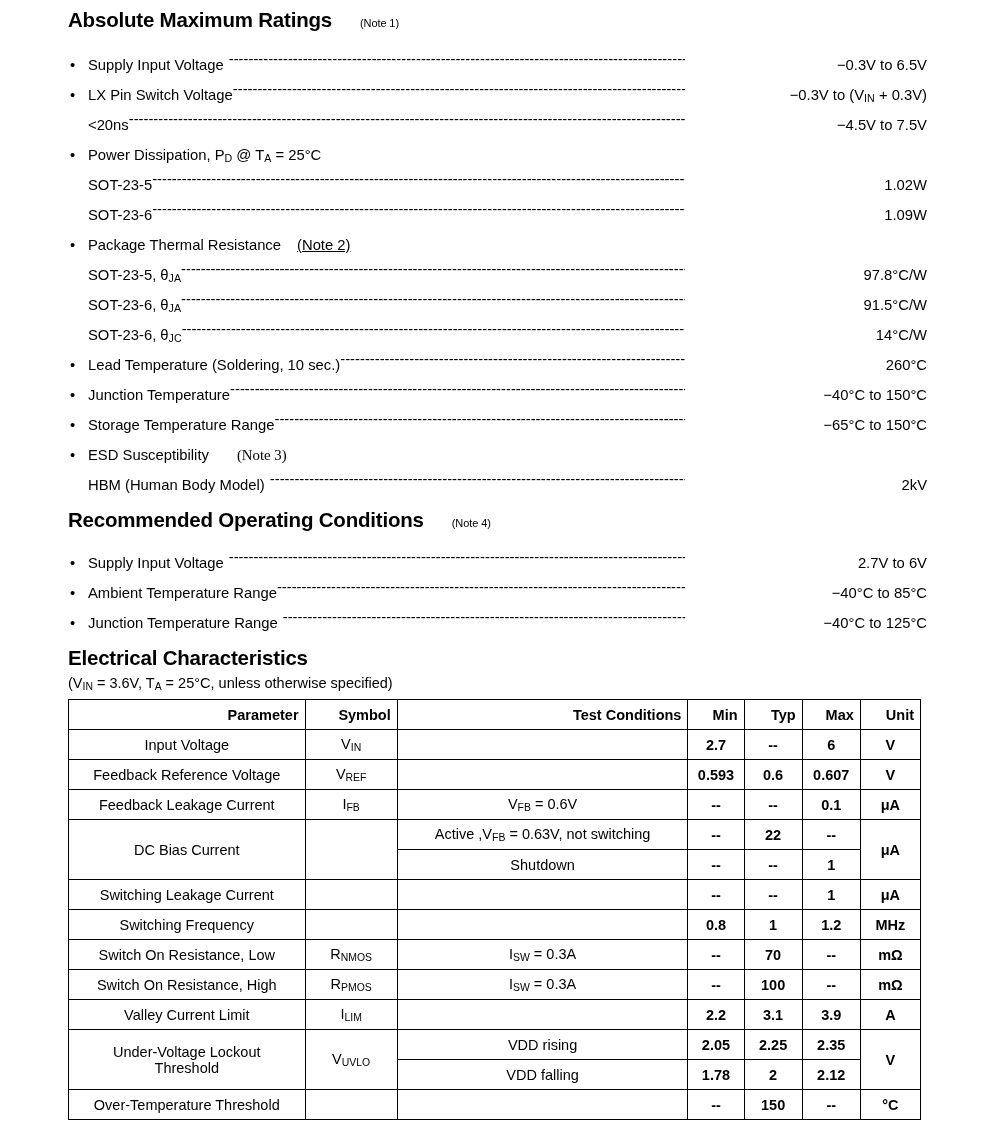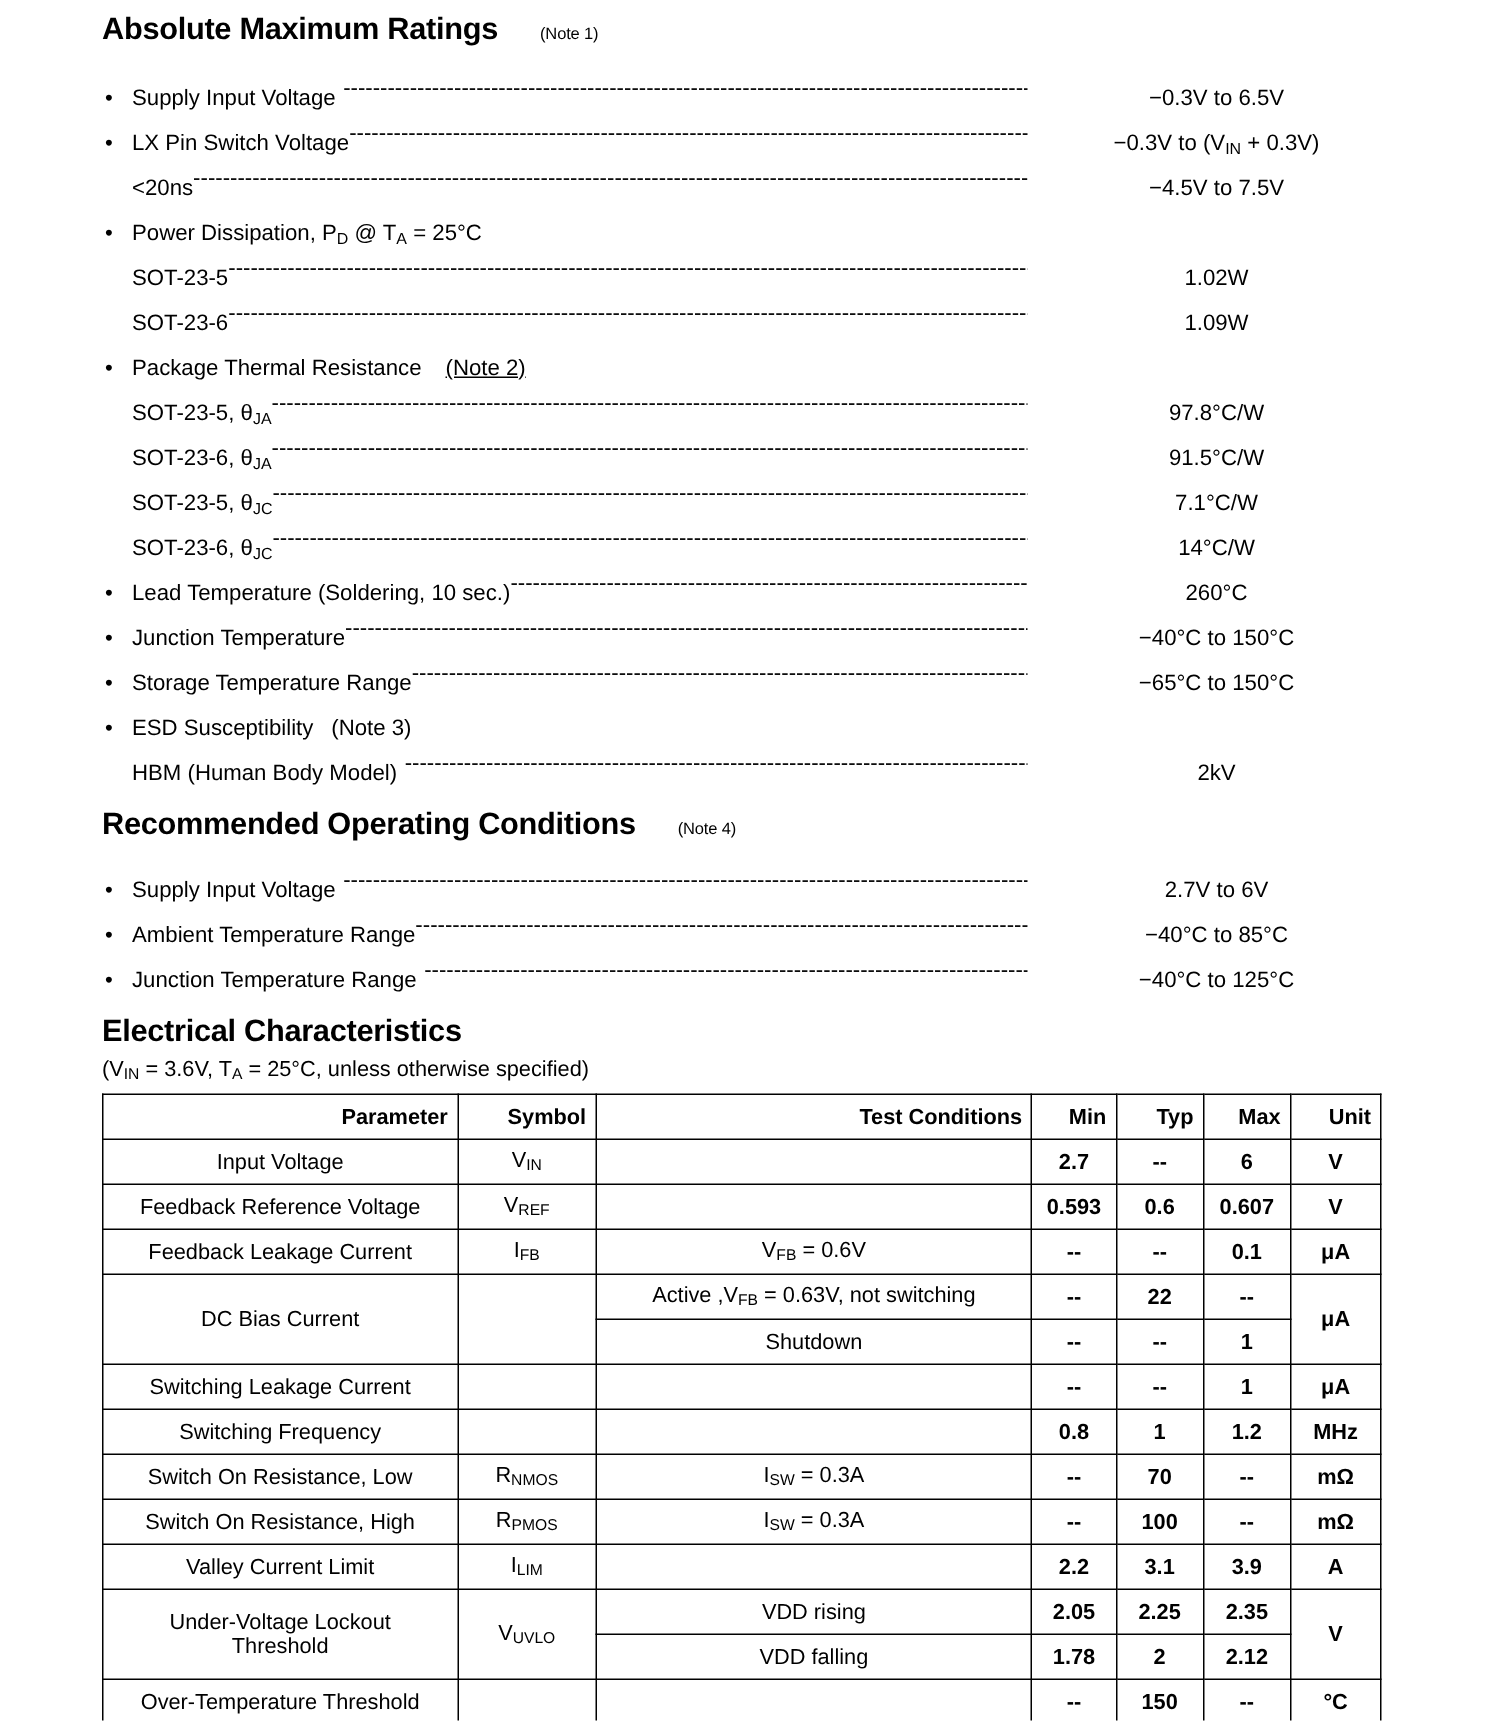--- a/index.html
+++ b/index.html
@@ -84,21 +84,21 @@
     bottom: 5px;
     letter-spacing: 0px;
     font-size: 14.8px;
     line-height: 12px;
     white-space: nowrap;
   }
   .rat-row .leader.gap::before { left: 5px; }
   .rat-row .value {
     flex: 0 0 232px;
     padding-left: 10px;
-    text-align: center;
+    text-align: right;
   }
   .rat-row.note-only .leader::before { content: ""; }
 
   
   sub.sm {
     font-size: 0.72em;
     vertical-align: -0.22em;
     letter-spacing: 0;
   }
 
@@ -207,26 +207,20 @@
         <span class="value">97.8°C/W</span>
       </li>
       <li class="rat-row sub">
         <span class="bullet">•</span>
         <span class="label">SOT-23-6, θ<sub class="sm">JA</sub></span>
         <span class="leader"></span>
         <span class="value">91.5°C/W</span>
       </li>
       <li class="rat-row sub">
         <span class="bullet">•</span>
-        <span class="label">SOT-23-5, θ<sub class="sm">JC</sub></span>
-        <span class="leader"></span>
-        <span class="value">7.1°C/W</span>
-      </li>
-      <li class="rat-row sub">
-        <span class="bullet">•</span>
         <span class="label">SOT-23-6, θ<sub class="sm">JC</sub></span>
         <span class="leader"></span>
         <span class="value">14°C/W</span>
       </li>
       <li class="rat-row">
         <span class="bullet">•</span>
         <span class="label">Lead Temperature (Soldering, 10 sec.)</span>
         <span class="leader"></span>
         <span class="value">260°C</span>
       </li>
@@ -238,21 +232,21 @@
       </li>
       <li class="rat-row">
         <span class="bullet">•</span>
         <span class="label">Storage Temperature Range</span>
         <span class="leader"></span>
         <span class="value">−65°C to 150°C</span>
       </li>
       <li class="rat-row note-only">
         <span class="bullet">•</span>
         <span class="label">ESD Susceptibility</span>
-        <span style="margin-left: 12px;">(Note 3)</span>
+        <span style="margin-left: 28px; font-family: Liberation Serif, serif;">(Note 3)</span>
         <span class="leader"></span>
         <span class="value"></span>
       </li>
       <li class="rat-row sub">
         <span class="bullet">•</span>
         <span class="label">HBM (Human Body Model)</span>
         <span class="leader gap"></span>
         <span class="value">2kV</span>
       </li>
     </ul>

